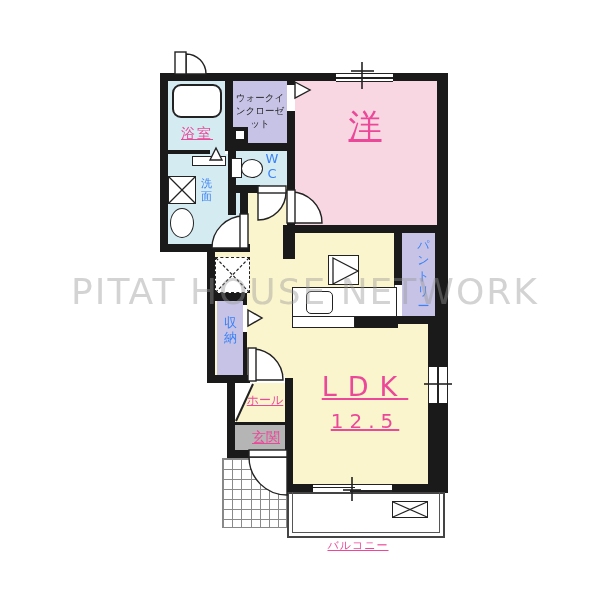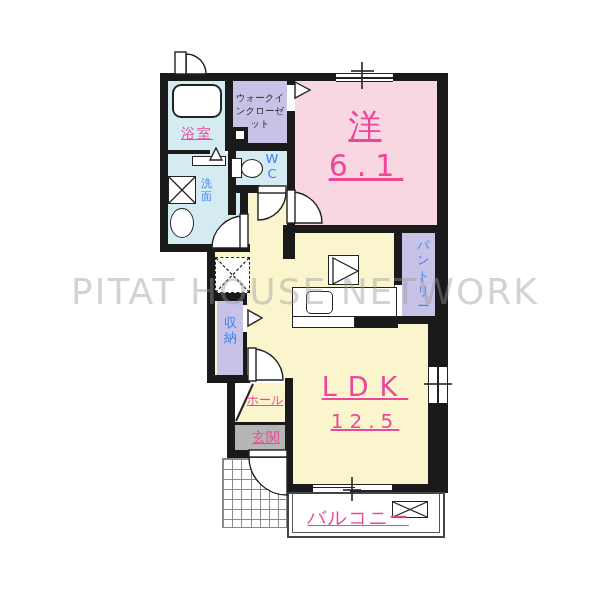--- a/index.html
+++ b/index.html
@@ -162,23 +162,22 @@
       <line x1="352" y1="477" x2="352" y2="501"></line>
         <line x1="343" y1="490" x2="361" y2="490"></line>
     </g>
   </svg>
 
   <div class="lbl" style="left:176px;top:125px;width:42px;height:18px;font-size:14px;letter-spacing:2px;">浴室</div>
   <div class="vlbl" style="left:199px;top:178px;width:15px;font-size:11px;">洗面</div>
   <div class="vlbl" style="left:265px;top:151px;width:14px;font-size:13px;">WC</div>
   <div class="wraplbl" style="left:231px;top:92px;width:58px;font-size:9.5px;">ウォークインクローゼット</div>
   <div class="lbl" style="left:345px;top:106px;width:40px;height:40px;font-size:33px;">洋</div>
-  <div class="lbl" style="left:322px;top:147px;width:88px;height:36px;font-size:30px;letter-spacing:9px;">6.1</div>
   <div class="vlbl" style="left:410px;top:238px;width:15px;font-size:12px;line-height:1.28;margin-left:6px;">パントリー</div>
   <div class="vlbl" style="left:223px;top:315px;width:15px;font-size:13px;">収納</div>
   <div class="lbl" style="left:243px;top:393px;width:44px;height:15px;font-size:12px;">ホール</div>
   <div class="lbl" style="left:246px;top:429px;width:40px;height:18px;font-size:14px;">玄関</div>
   <div class="lbl" style="left:317px;top:370px;width:96px;height:32px;font-size:27px;letter-spacing:11px;">LDK</div>
   <div class="lbl" style="left:310px;top:404px;width:110px;height:34px;font-size:20px;letter-spacing:6px;">12.5</div>
-  <div class="lbl" style="left:318px;top:509px;width:80px;height:18px;font-size:19px;letter-spacing:1px;">バルコニー</div>
+  <div class="lbl" style="left:318px;top:536px;width:80px;height:18px;font-size:11px;letter-spacing:1px;">バルコニー</div>
 
   <div id="watermark">PITAT HOUSE NETWORK</div>
 </div>
 
 </body></html>

